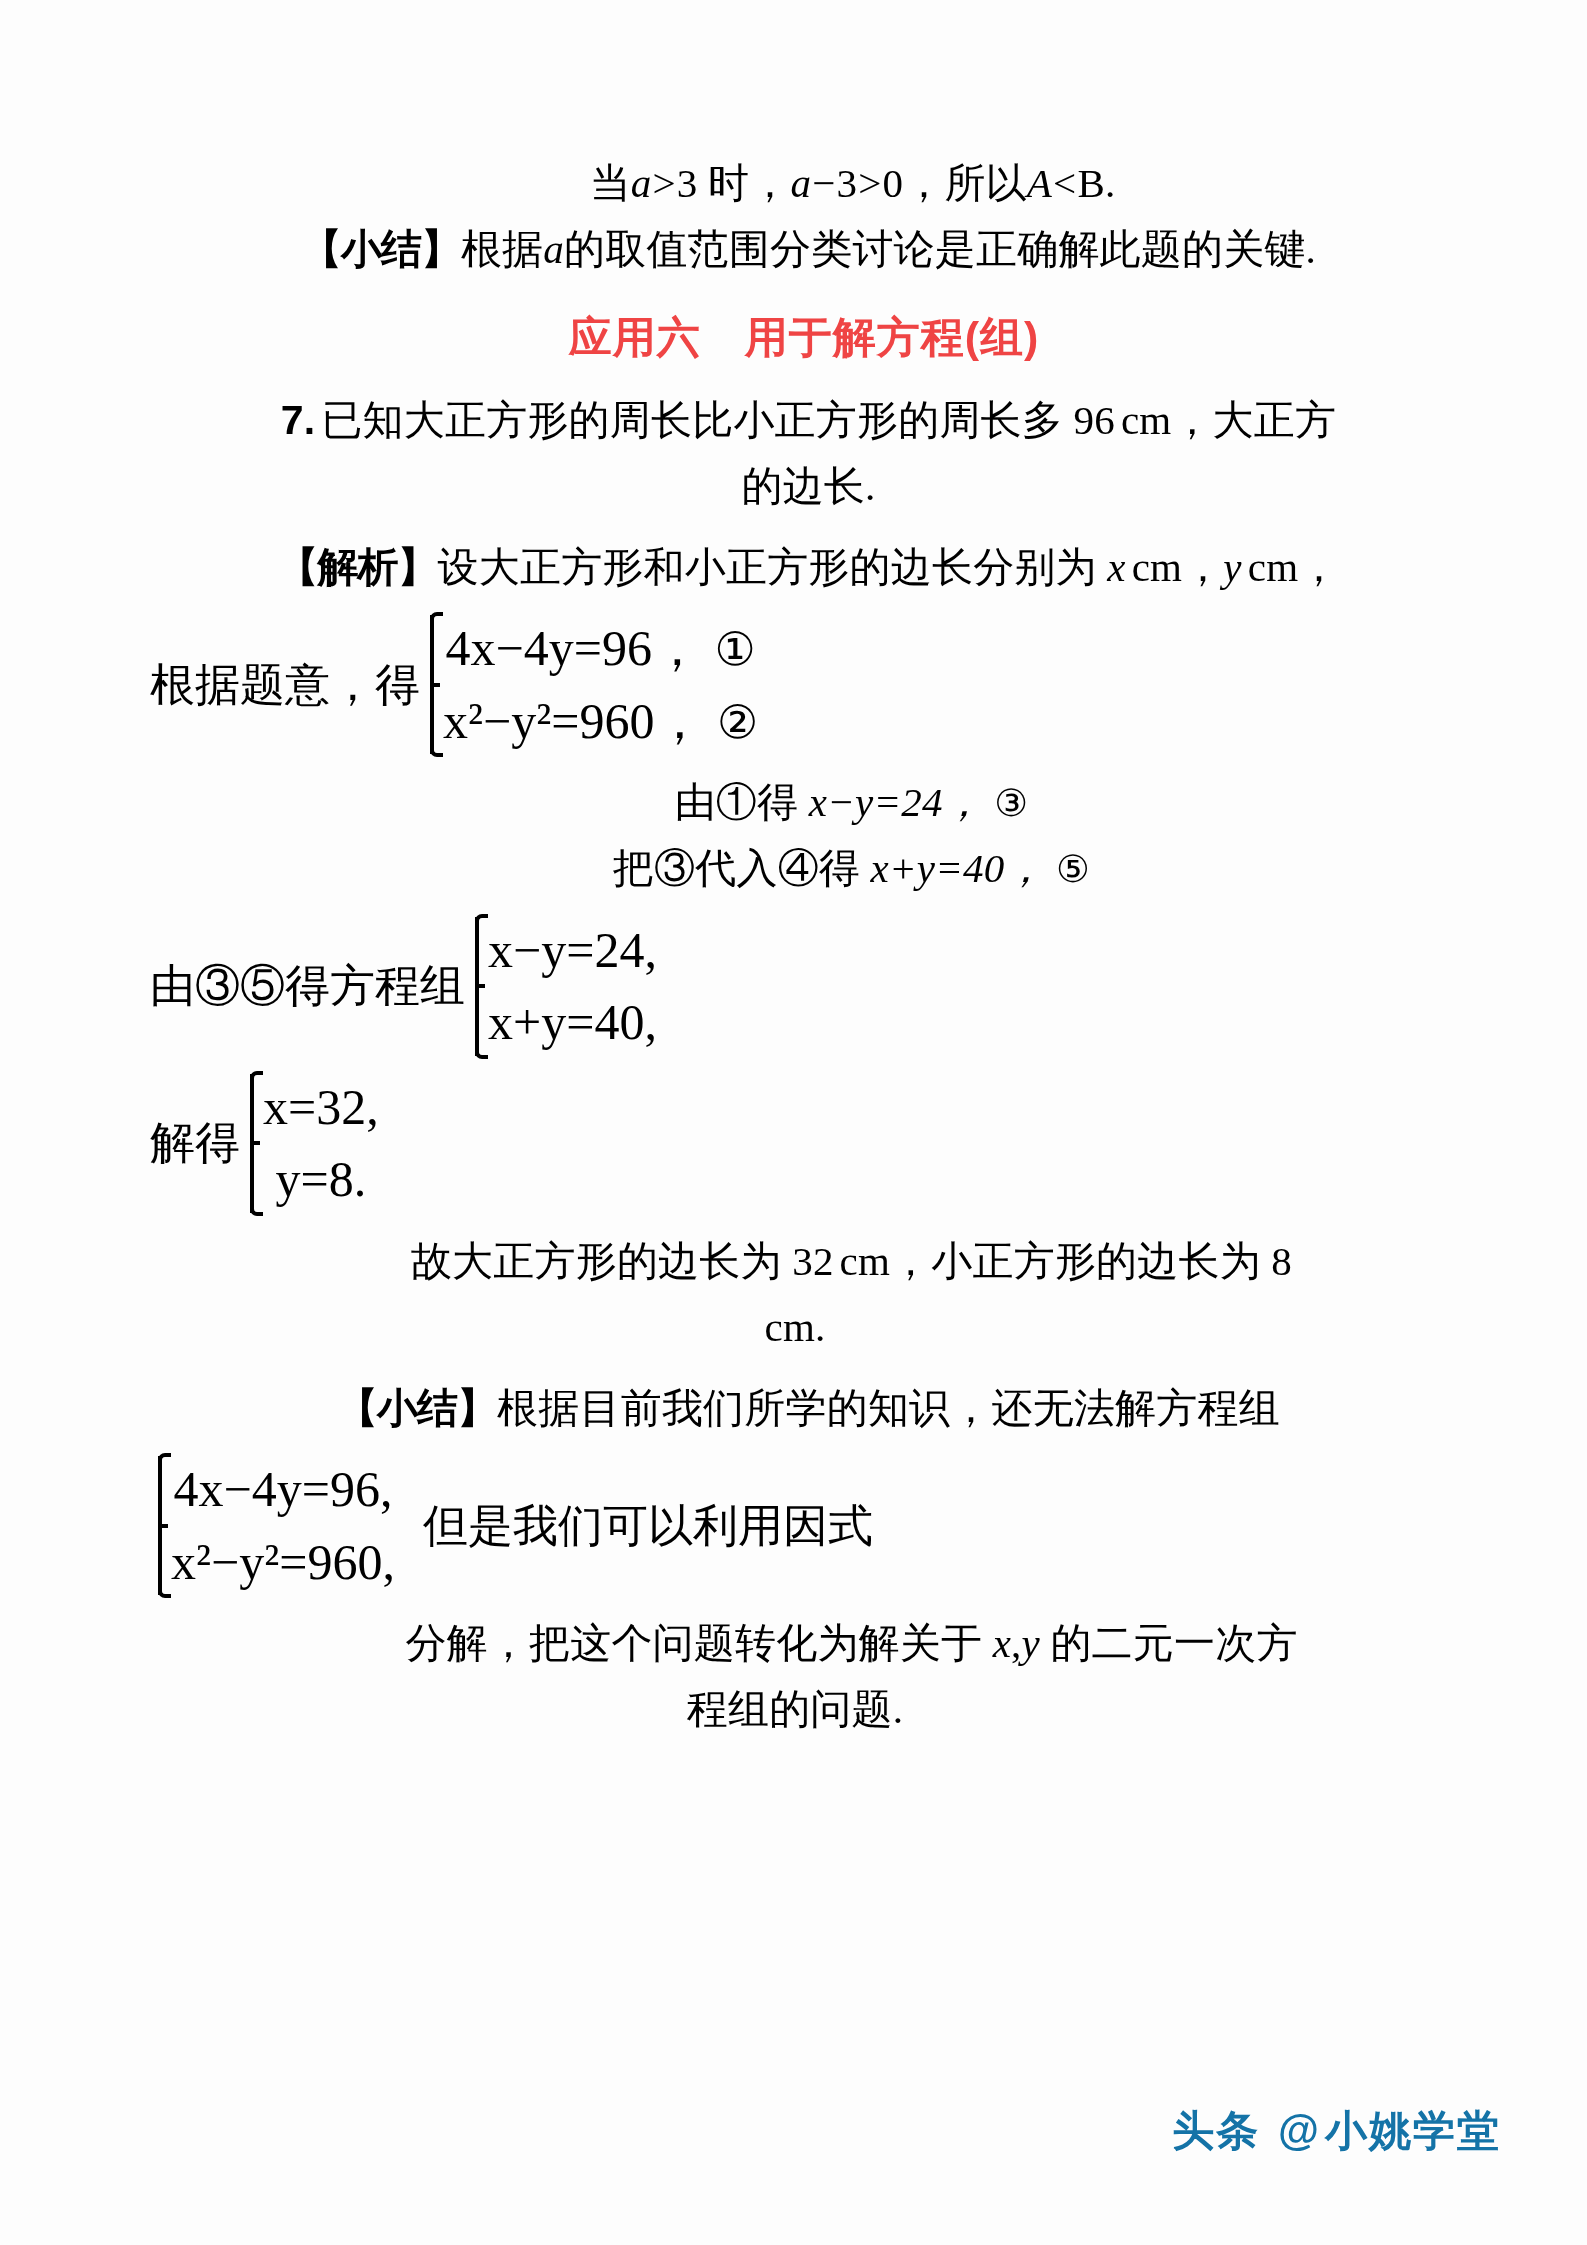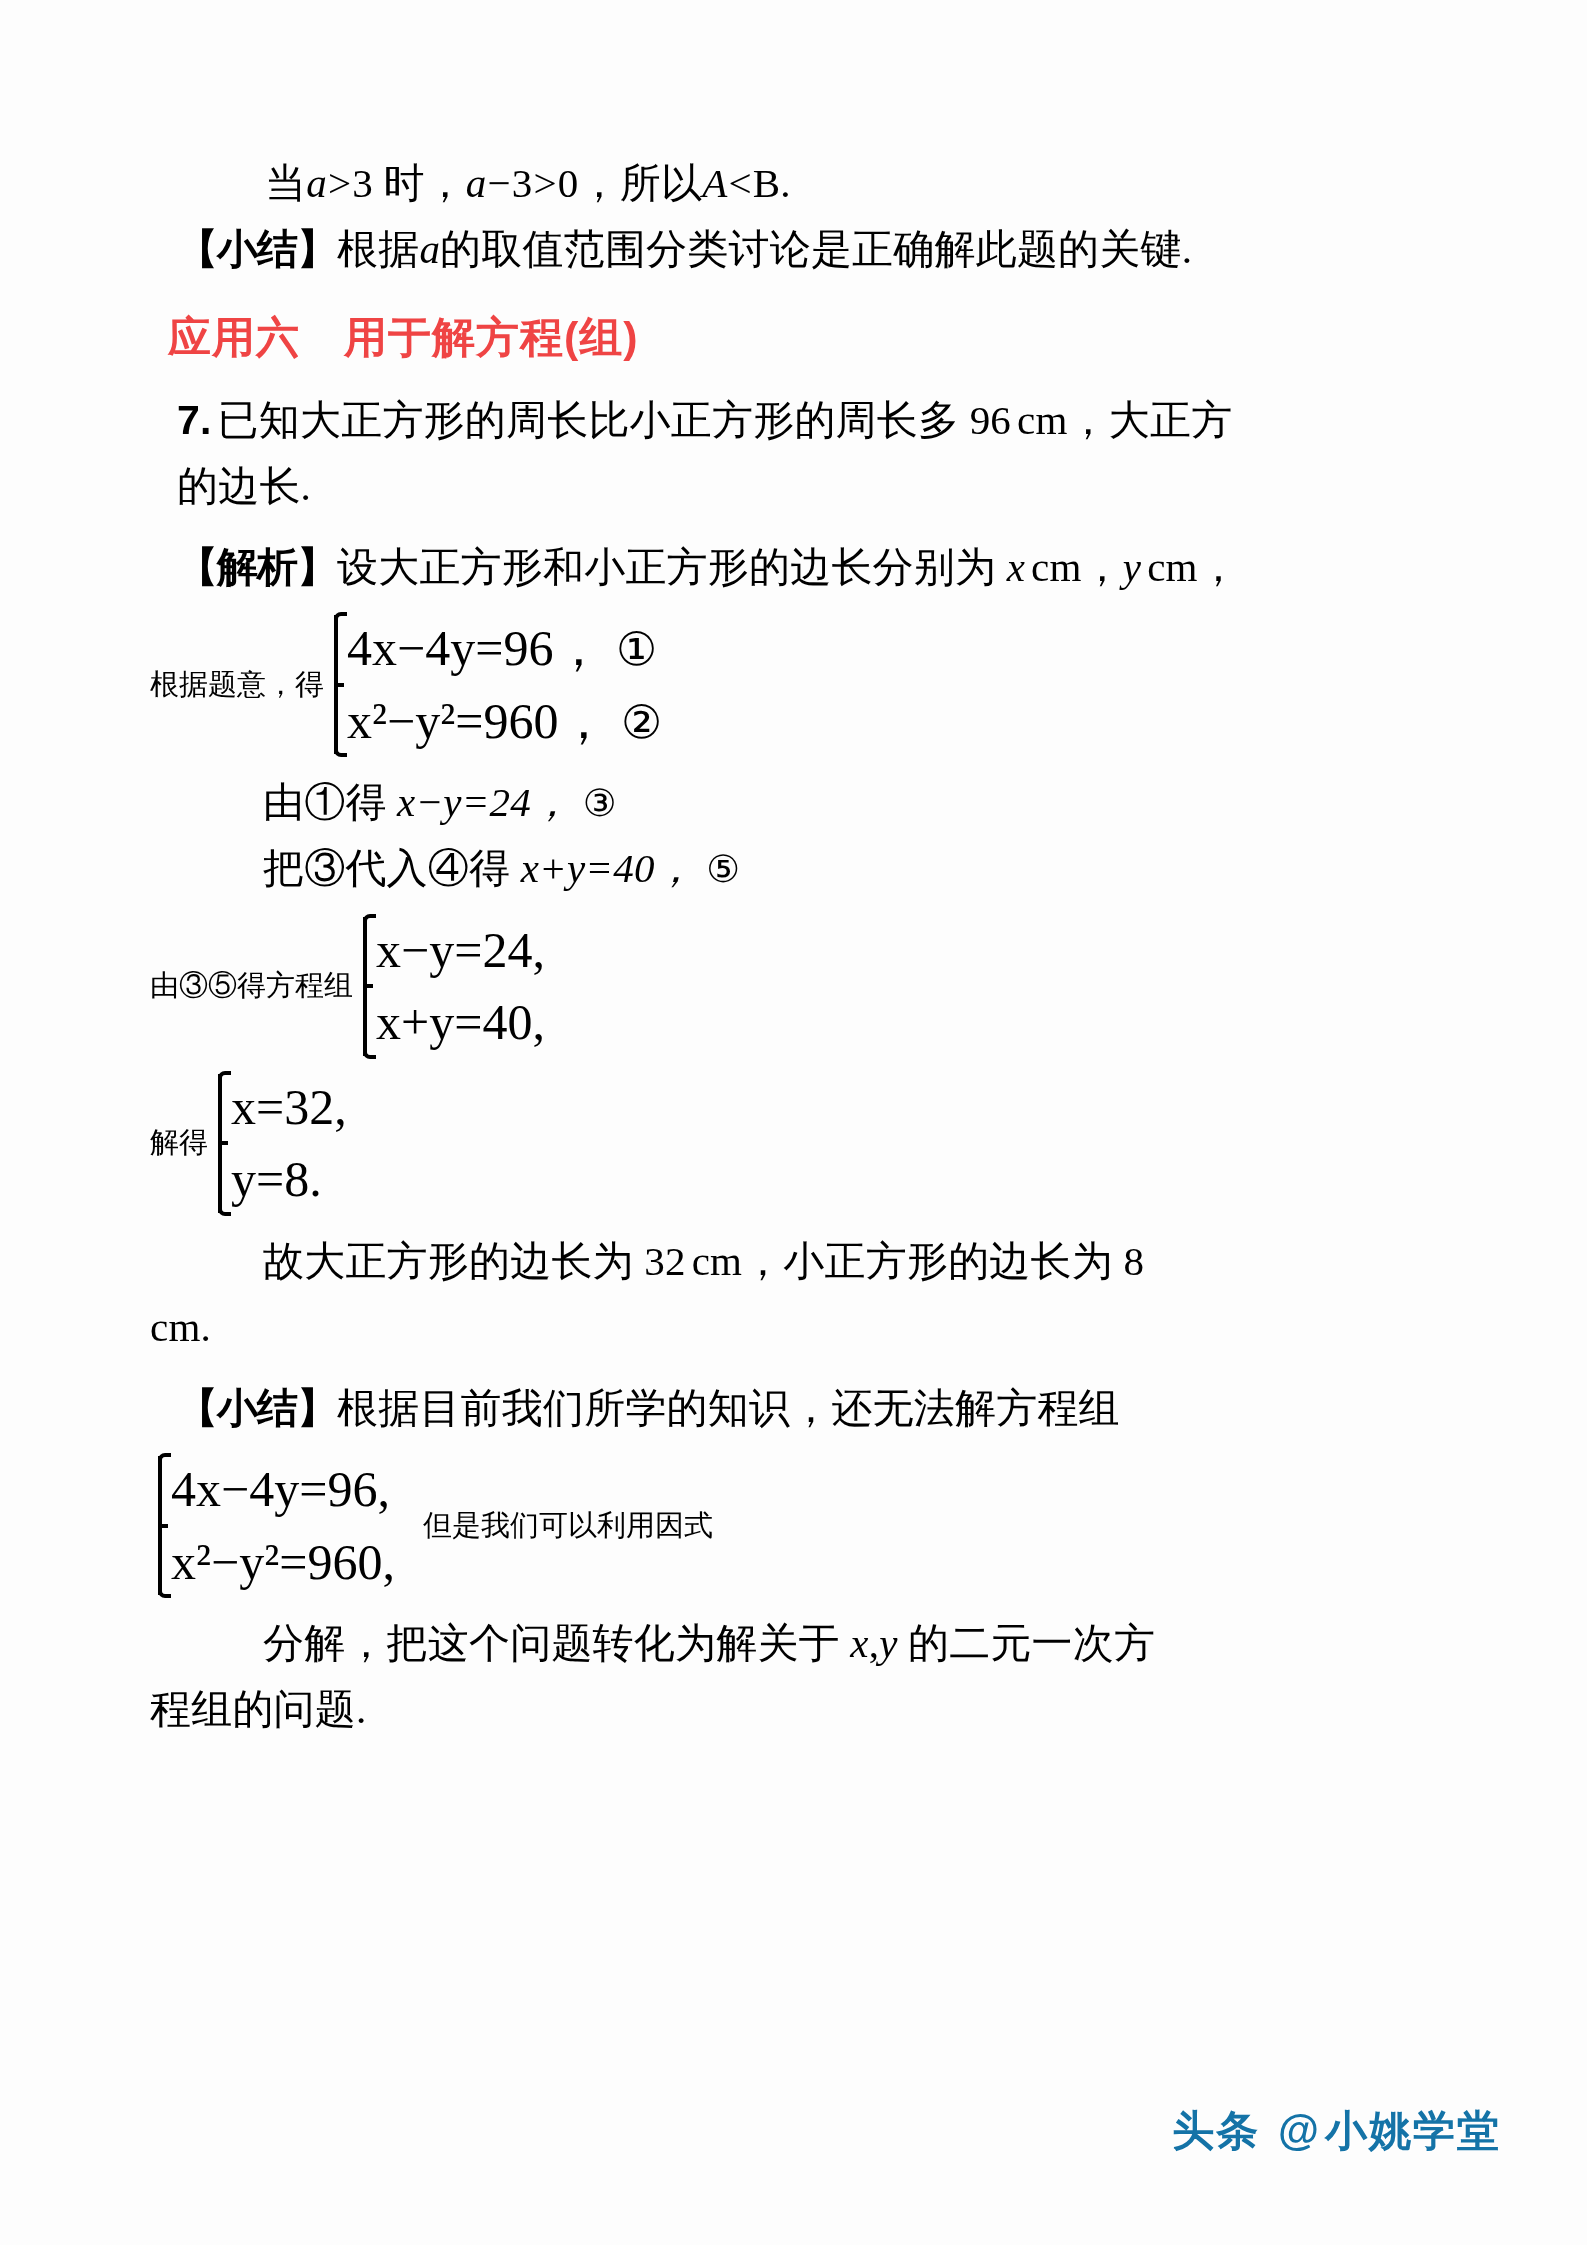--- a/index.html
+++ b/index.html
@@ -20,20 +20,21 @@
     position: absolute;
     inset: 0;
     background: #fdfdfd;
   }
 
   .content {
     position: absolute;
     left: 150px;
     top: 150px;
     width: 1290px;
+    text-align: center;
   }
 
   
   .line {
     font-size: 41px;
     line-height: 1.62;
     letter-spacing: 0.2px;
     white-space: nowrap;
   }
   .para {
@@ -142,21 +143,21 @@
   }
 
   .circ { font-family: "DejaVu Sans", sans-serif; font-size: 0.92em; }
 
   .sys-line {
     display: flex;
     align-items: center;
     margin: 12px 0 12px 0;
   }
   .sys-line .lead {
-    font-size: 29px;
+    font-size: 45px;
     white-space: nowrap;
     margin-right: 2px;
   }
 
   
   .watermark {
     position: absolute;
     right: 86px;
     bottom: 86px;
     font-size: 42px;

